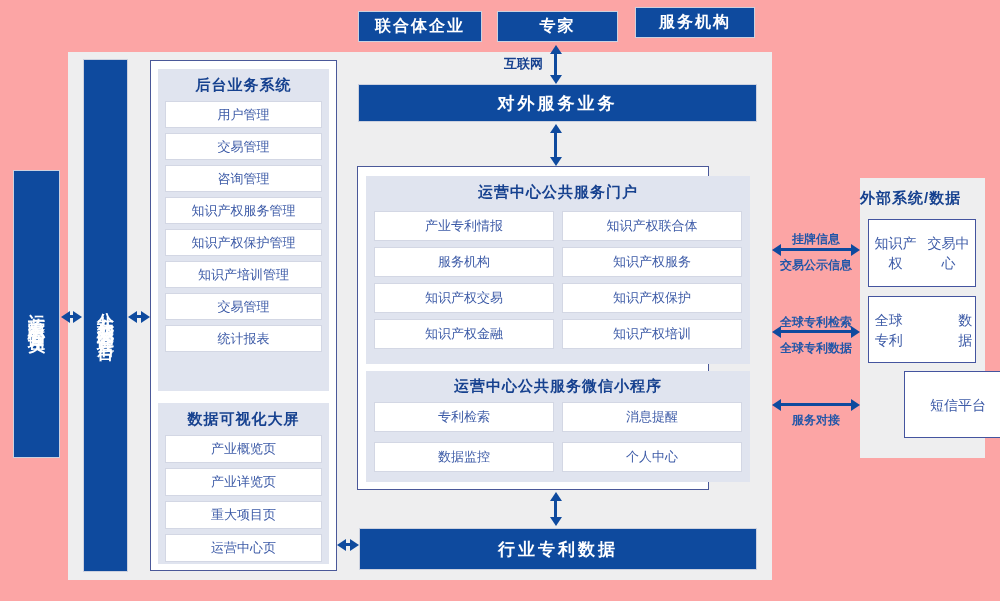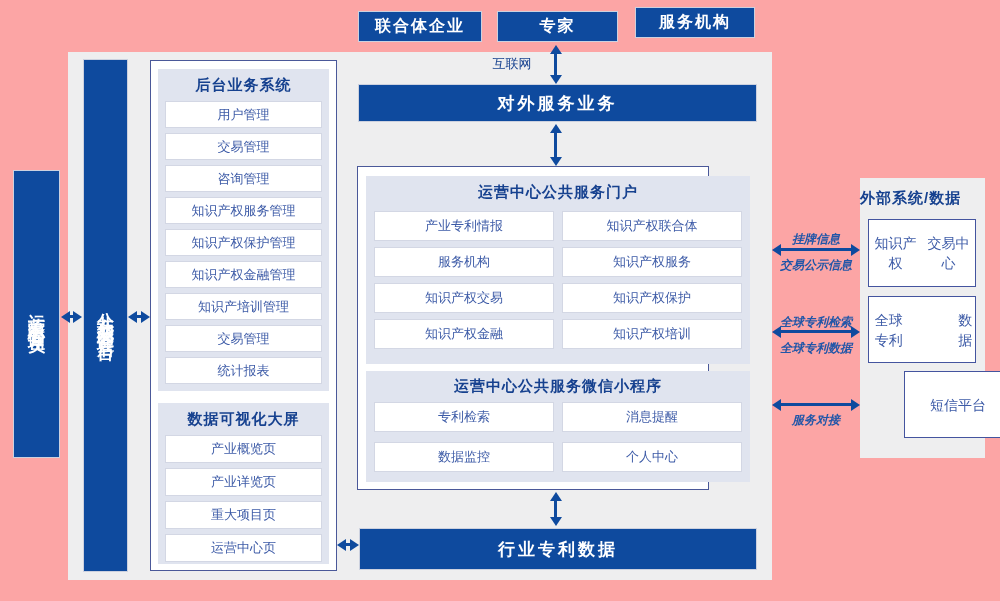--- a/index.html
+++ b/index.html
@@ -36,28 +36,28 @@
   .harrow::before, .harrow::after { content:""; position:absolute; top:-4.5px;
       border-top:6px solid transparent; border-bottom:6px solid transparent; }
   .harrow::before { left:-9px;  border-right:9px solid #0e4a9e; }
   .harrow::after  { right:-9px; border-left:9px solid #0e4a9e; }
   .varrow { position:absolute; width:3px; background:#0e4a9e; }
   .varrow::before, .varrow::after { content:""; position:absolute; left:-4.5px;
       border-left:6px solid transparent; border-right:6px solid transparent; }
   .varrow::before { top:-9px;    border-bottom:9px solid #0e4a9e; }
   .varrow::after  { bottom:-9px; border-top:9px solid #0e4a9e; }
 
-  .small-label { position:absolute; font-size:13px; font-weight:normal; color:#16418f; text-align:center; }
+  .small-label { position:absolute; font-size:13px; font-weight:bold; color:#16418f; text-align:right; }
   .ext-title { position:absolute; left:860px; top:189px; width:125px; text-align:left;
                font-weight:bold; font-size:15px; color:#16418f; letter-spacing:1px; }
   .ext-box { position:absolute; left:868px; width:108px; background:#ffffff; border:1px solid #44549f;
              color:#3d5ba7; font-size:14px; line-height:20px; text-align:center;
              display:flex; flex-direction:row; align-items:center; justify-content:center; box-sizing:border-box; }
   .link-label { position:absolute; left:770px; width:92px; text-align:center;
-                font-size:12px; font-weight:bold; color:#2156a8;font-style:italic; }
+                font-size:12px; font-weight:bold; color:#2156a8; }
 </style>
 </head>
 <body>
 
 <div class="page">
 
   <div class="gray" style="left:68px; top:52px; width:704px; height:528px;"></div>
   <div class="gray" style="left:860px; top:178px; width:125px; height:280px;"></div>
 
   <div class="darkbox actor" style="left:358px; top:11px; width:124px;">联合体企业</div>
@@ -76,21 +76,20 @@
   <div class="harrow" style="left:137px; top:315px; width:4px;"></div>
 
   <div class="outline-box" style="left:150px; top:60px; width:187px; height:511px;">
     <div class="panel col" style="left:7px; top:8px; width:171px; height:322px;">
       <div class="panel-title">后台业务系统</div>
       <div class="item">用户管理</div>
       <div class="item">交易管理</div>
       <div class="item">咨询管理</div>
       <div class="item">知识产权服务管理</div>
       <div class="item">知识产权保护管理</div>
-      <div class="item">知识产权金融管理</div>
       <div class="item">知识产培训管理</div>
       <div class="item">交易管理</div>
       <div class="item">统计报表</div>
     </div>
     <div class="panel col wide" style="left:7px; top:342px; width:171px; height:161px;">
       <div class="panel-title">数据可视化大屏</div>
       <div class="item">产业概览页</div>
       <div class="item">产业详览页</div>
       <div class="item">重大项目页</div>
       <div class="item">运营中心页</div>

